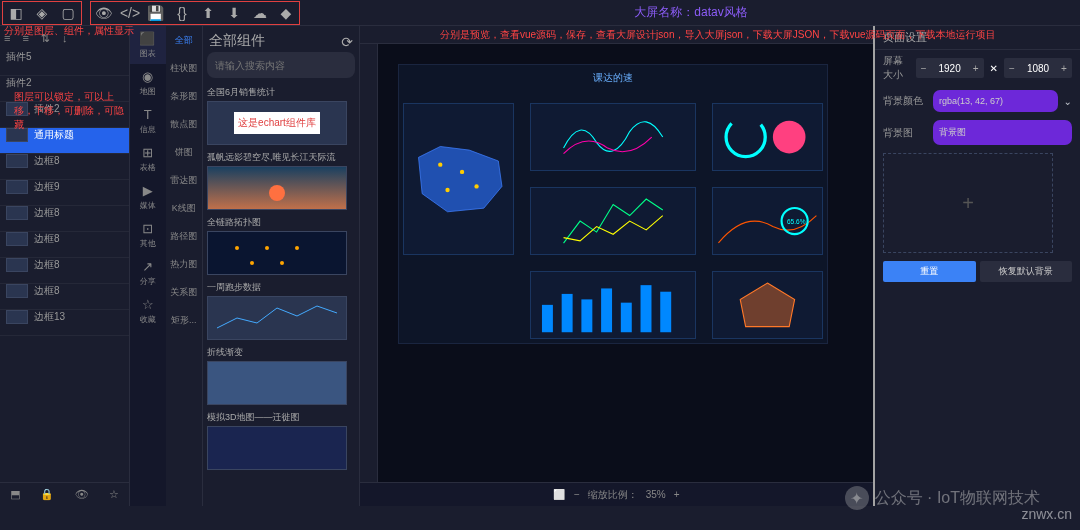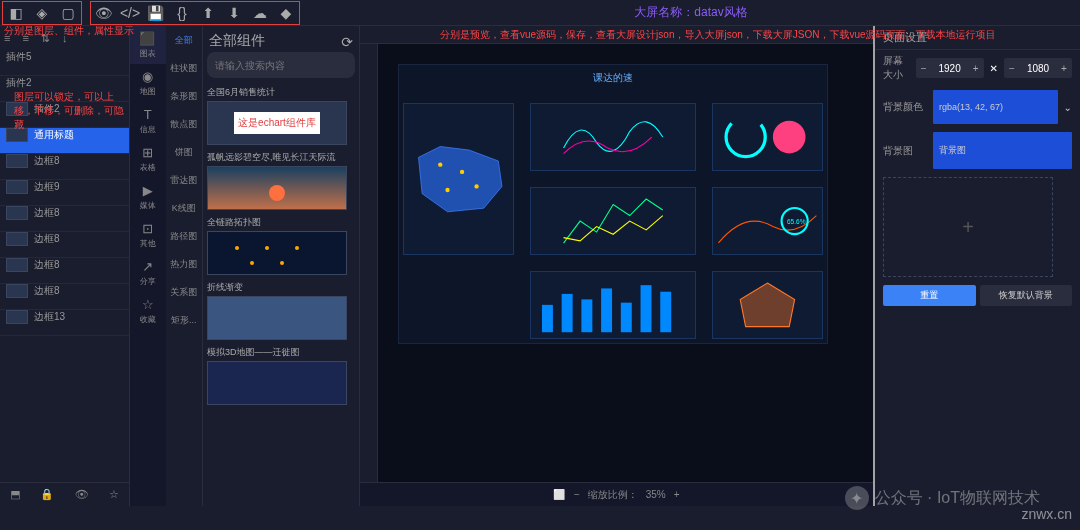--- a/index.html
+++ b/index.html
@@ -43,21 +43,21 @@
 .map-cell{grid-row:2/4}
 .mini-chart{width:100%;height:100%}
 .canvas-foot{height:24px;display:flex;align-items:center;justify-content:center;gap:8px;color:#888;font-size:10px;border-top:1px solid #2a2d3e}
 .props-panel{width:207px;background:#1a1d2e;border-left:2px solid #a3a3a3}
 .props-head{height:24px;display:flex;align-items:center;padding:0 8px;color:#aaa;font-size:11px;border-bottom:1px solid #2a2d3e}
 .prop-row{display:flex;align-items:center;padding:4px 8px;gap:6px;font-size:10px}
 .prop-label{width:44px;color:#999}
 .num-box{display:flex;align-items:center;background:#2a2d3e;border-radius:2px}
 .num-btn{width:16px;height:20px;display:flex;align-items:center;justify-content:center;color:#aaa;cursor:pointer}
 .num-val{width:36px;text-align:center;color:#fff;font-size:10px}
-.color-input{flex:1;background:#1d4ed8;color:#ccc;padding:12px 6px;border-radius:1px;font-size:9px}
+.color-input{flex:1;background:#6d28d9;color:#ccc;padding:6px 6px;border-radius:7px;font-size:9px}
 .bg-drop{width:170px;height:100px;margin:4px 8px;border:1px dashed #3a4560;display:flex;align-items:center;justify-content:center;color:#555;font-size:20px}
 .btn-row{display:flex;gap:4px;padding:4px 8px}
 .btn{flex:1;background:#2a2d3e;color:#ccc;padding:4px;text-align:center;font-size:9px;border-radius:2px;cursor:pointer}
 .btn.primary{background:#3b82f6;color:#fff}
 .watermark{position:absolute;bottom:20px;right:40px;color:rgba(200,200,200,0.5);font-size:16px;display:flex;align-items:center;gap:6px;z-index:20}
 .wm-icon{width:24px;height:24px;background:rgba(200,200,200,0.3);border-radius:50%;display:flex;align-items:center;justify-content:center}
 .brand{position:absolute;bottom:8px;right:8px;color:rgba(255,255,255,0.5);font-size:14px;z-index:20}
 svg{display:block}
 </style>
 </head>
@@ -222,20 +222,28 @@
               <svg width="120" height="40">
                 <circle cx="20" cy="15" r="2" fill="#ffa500"></circle>
                 <circle cx="50" cy="15" r="2" fill="#ffa500"></circle>
                 <circle cx="80" cy="15" r="2" fill="#ffa500"></circle>
                 <circle cx="35" cy="30" r="2" fill="#ffa500"></circle>
                 <circle cx="65" cy="30" r="2" fill="#ffa500"></circle>
               </svg>
             </div>
         </div>
         <div class="comp-card">
+          <div class="comp-card-title">一周跑步数据</div>
+          <div class="comp-card-img">
+              <svg width="130" height="40">
+                <polyline points="5,30 25,20 45,25 65,10 85,18 105,8 125,15" stroke="#4af" fill="none"></polyline>
+              </svg>
+            </div>
+        </div>
+        <div class="comp-card">
           <div class="comp-card-title">折线渐变</div>
           <div class="comp-card-img" style="background:#3a5580"></div>
         </div>
         <div class="comp-card">
           <div class="comp-card-title">模拟3D地图——迁徙图</div>
           <div class="comp-card-img" style="background:#1a2550"></div>
         </div>
       </div>
     </div>
   </div>

